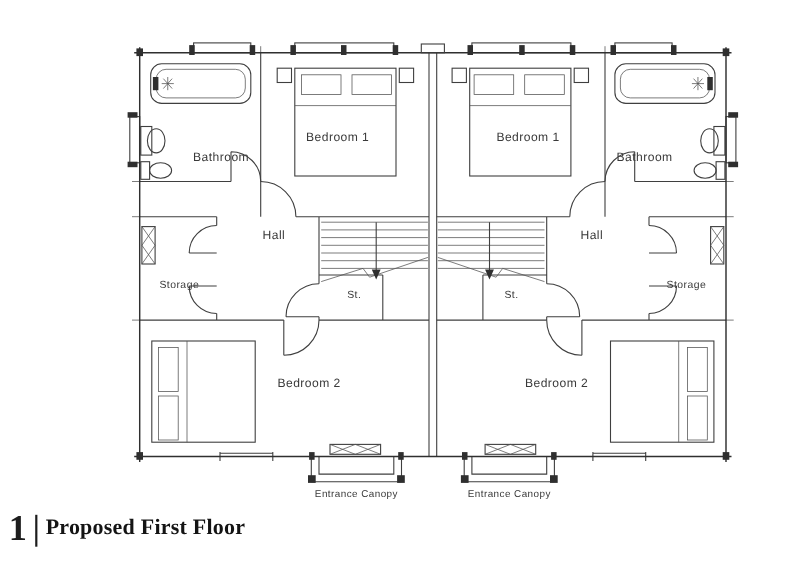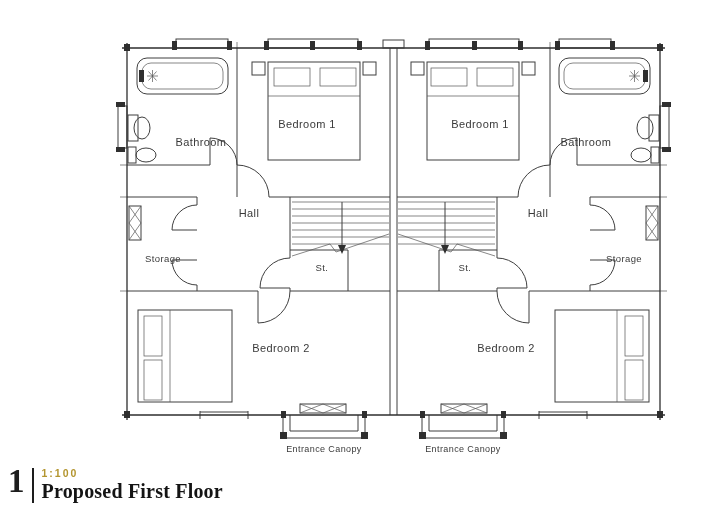--- a/index.html
+++ b/index.html
@@ -158,16 +158,15 @@
     <text class="lbl" x="506" y="352">Bedroom 2</text>
     <text class="lbl lbl-xs" x="324" y="452">Entrance Canopy</text>
     <text class="lbl lbl-xs" x="463" y="452">Entrance Canopy</text>
   </g>
 </svg>
 
 <div class="title-block">
   <div class="sheet-number">1</div>
   <div class="title-divider"></div>
   <div class="title-texts">
-    <div class="scale-text">1:100</div>
     <div class="drawing-title">Proposed First Floor</div>
   </div>
 </div>
 
 </body></html>

